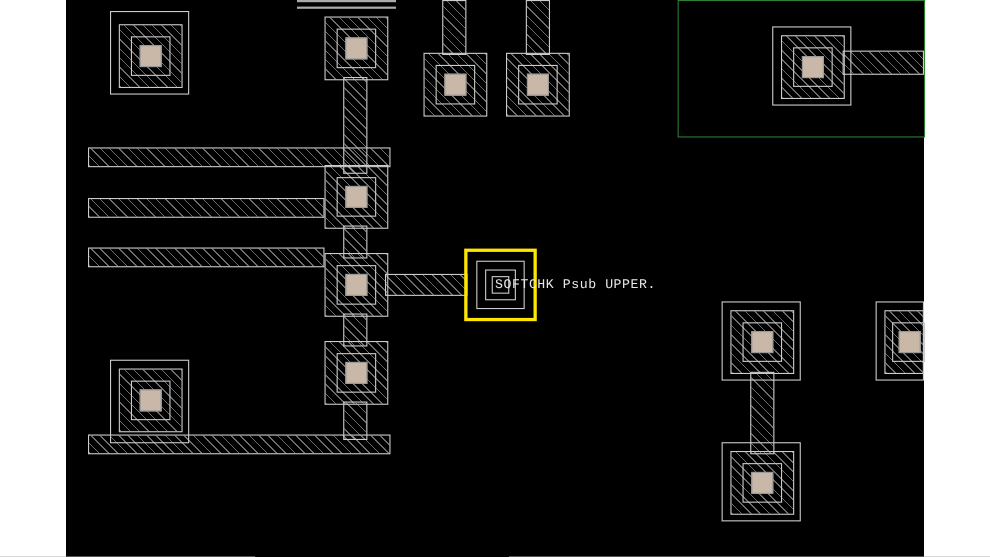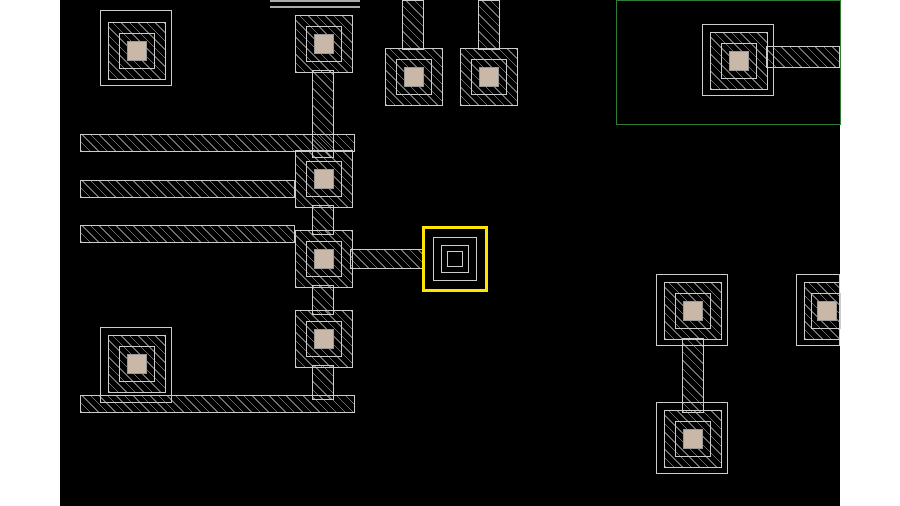--- a/index.html
+++ b/index.html
@@ -142,14 +142,15 @@
     <div class="cell via" style="left:12px; top:18px; width:20px; height:20px;"></div>
   </div>
   <div class="cell outline-w" style="left:736px; top:274px; width:44px; height:72px;"></div>
 
   <div class="cell highlight" style="left:362px; top:226px; width:66px; height:66px;">
     <div class="cell outline-w" style="left:8px; top:8px; width:44px; height:44px;"></div>
     <div class="cell outline-w" style="left:16px; top:16px; width:28px; height:28px;"></div>
     <div class="cell outline-w" style="left:22px; top:22px; width:16px; height:16px;"></div>
   </div>
 
+  <div class="marker-text" style="left:390px; top:252px;">SOFTCHK Psub UPPER.</div>
 
 </div>
 
 </body></html>

